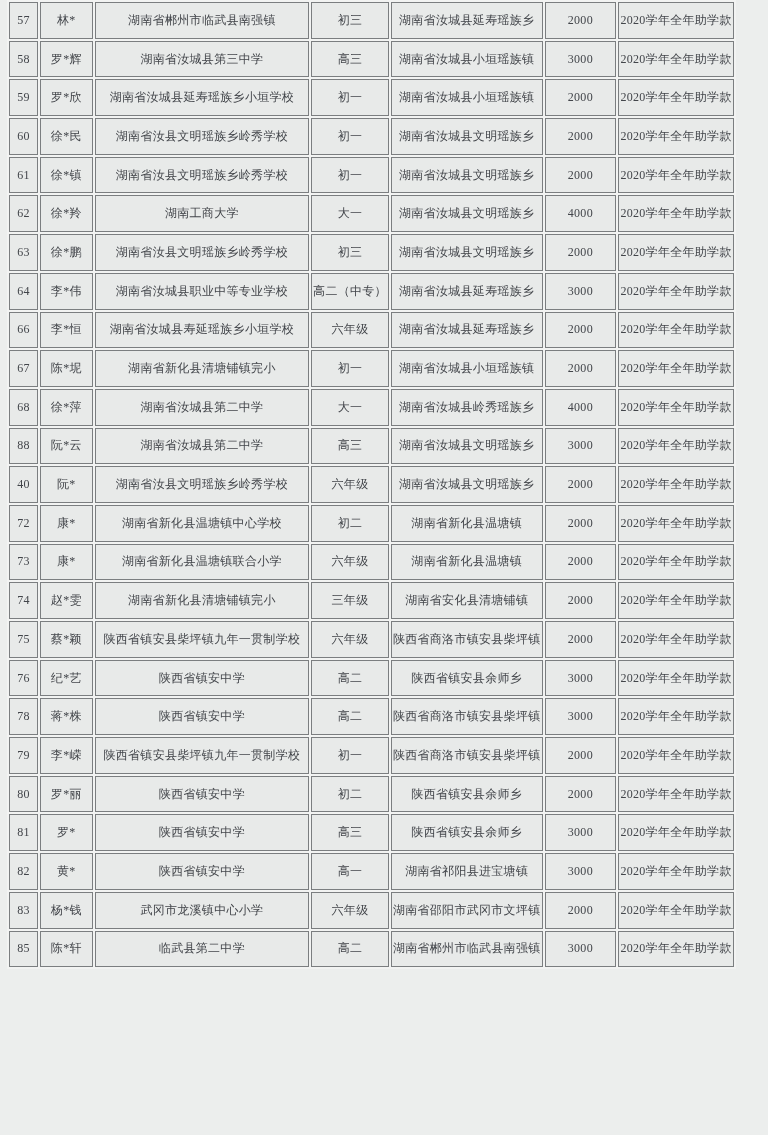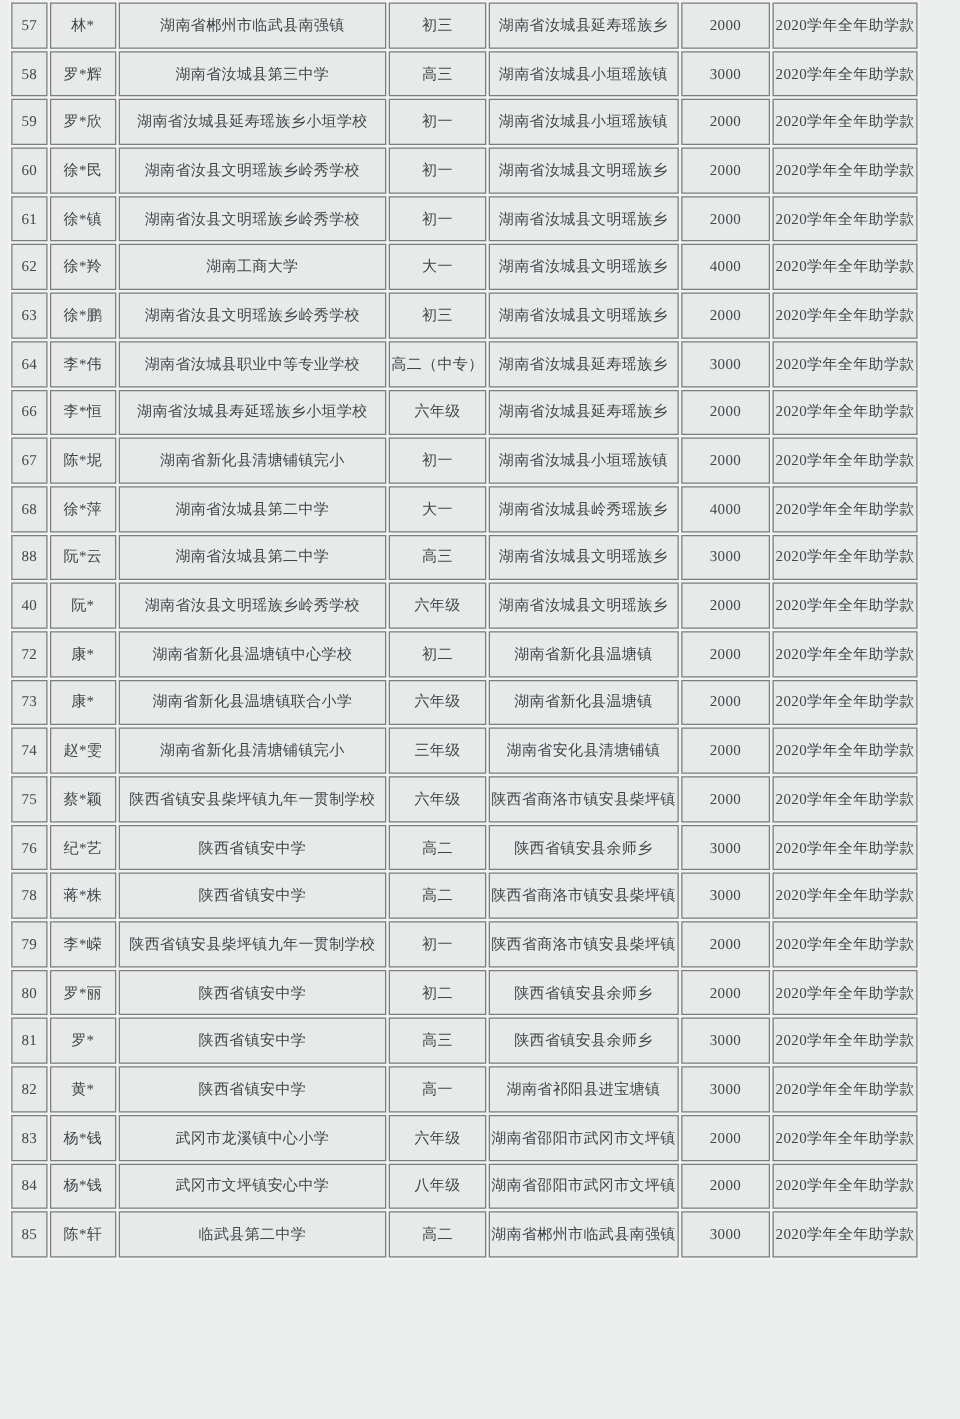--- a/index.html
+++ b/index.html
@@ -272,29 +272,20 @@
         <tr>
     <td class="c-no">83</td>
     <td class="c-name">杨*钱</td>
     <td class="c-school">武冈市龙溪镇中心小学</td>
     <td class="c-grade">六年级</td>
     <td class="c-addr">湖南省邵阳市武冈市文坪镇</td>
     <td class="c-amount">2000</td>
     <td class="c-purpose">2020学年全年助学款</td>
   </tr>
         <tr>
-    <td class="c-no">84</td>
-    <td class="c-name">杨*钱</td>
-    <td class="c-school">武冈市文坪镇安心中学</td>
-    <td class="c-grade">八年级</td>
-    <td class="c-addr">湖南省邵阳市武冈市文坪镇</td>
-    <td class="c-amount">2000</td>
-    <td class="c-purpose">2020学年全年助学款</td>
-  </tr>
-        <tr>
     <td class="c-no">85</td>
     <td class="c-name">陈*轩</td>
     <td class="c-school">临武县第二中学</td>
     <td class="c-grade">高二</td>
     <td class="c-addr">湖南省郴州市临武县南强镇</td>
     <td class="c-amount">3000</td>
     <td class="c-purpose">2020学年全年助学款</td>
   </tr>
       </tbody>
   </table>

